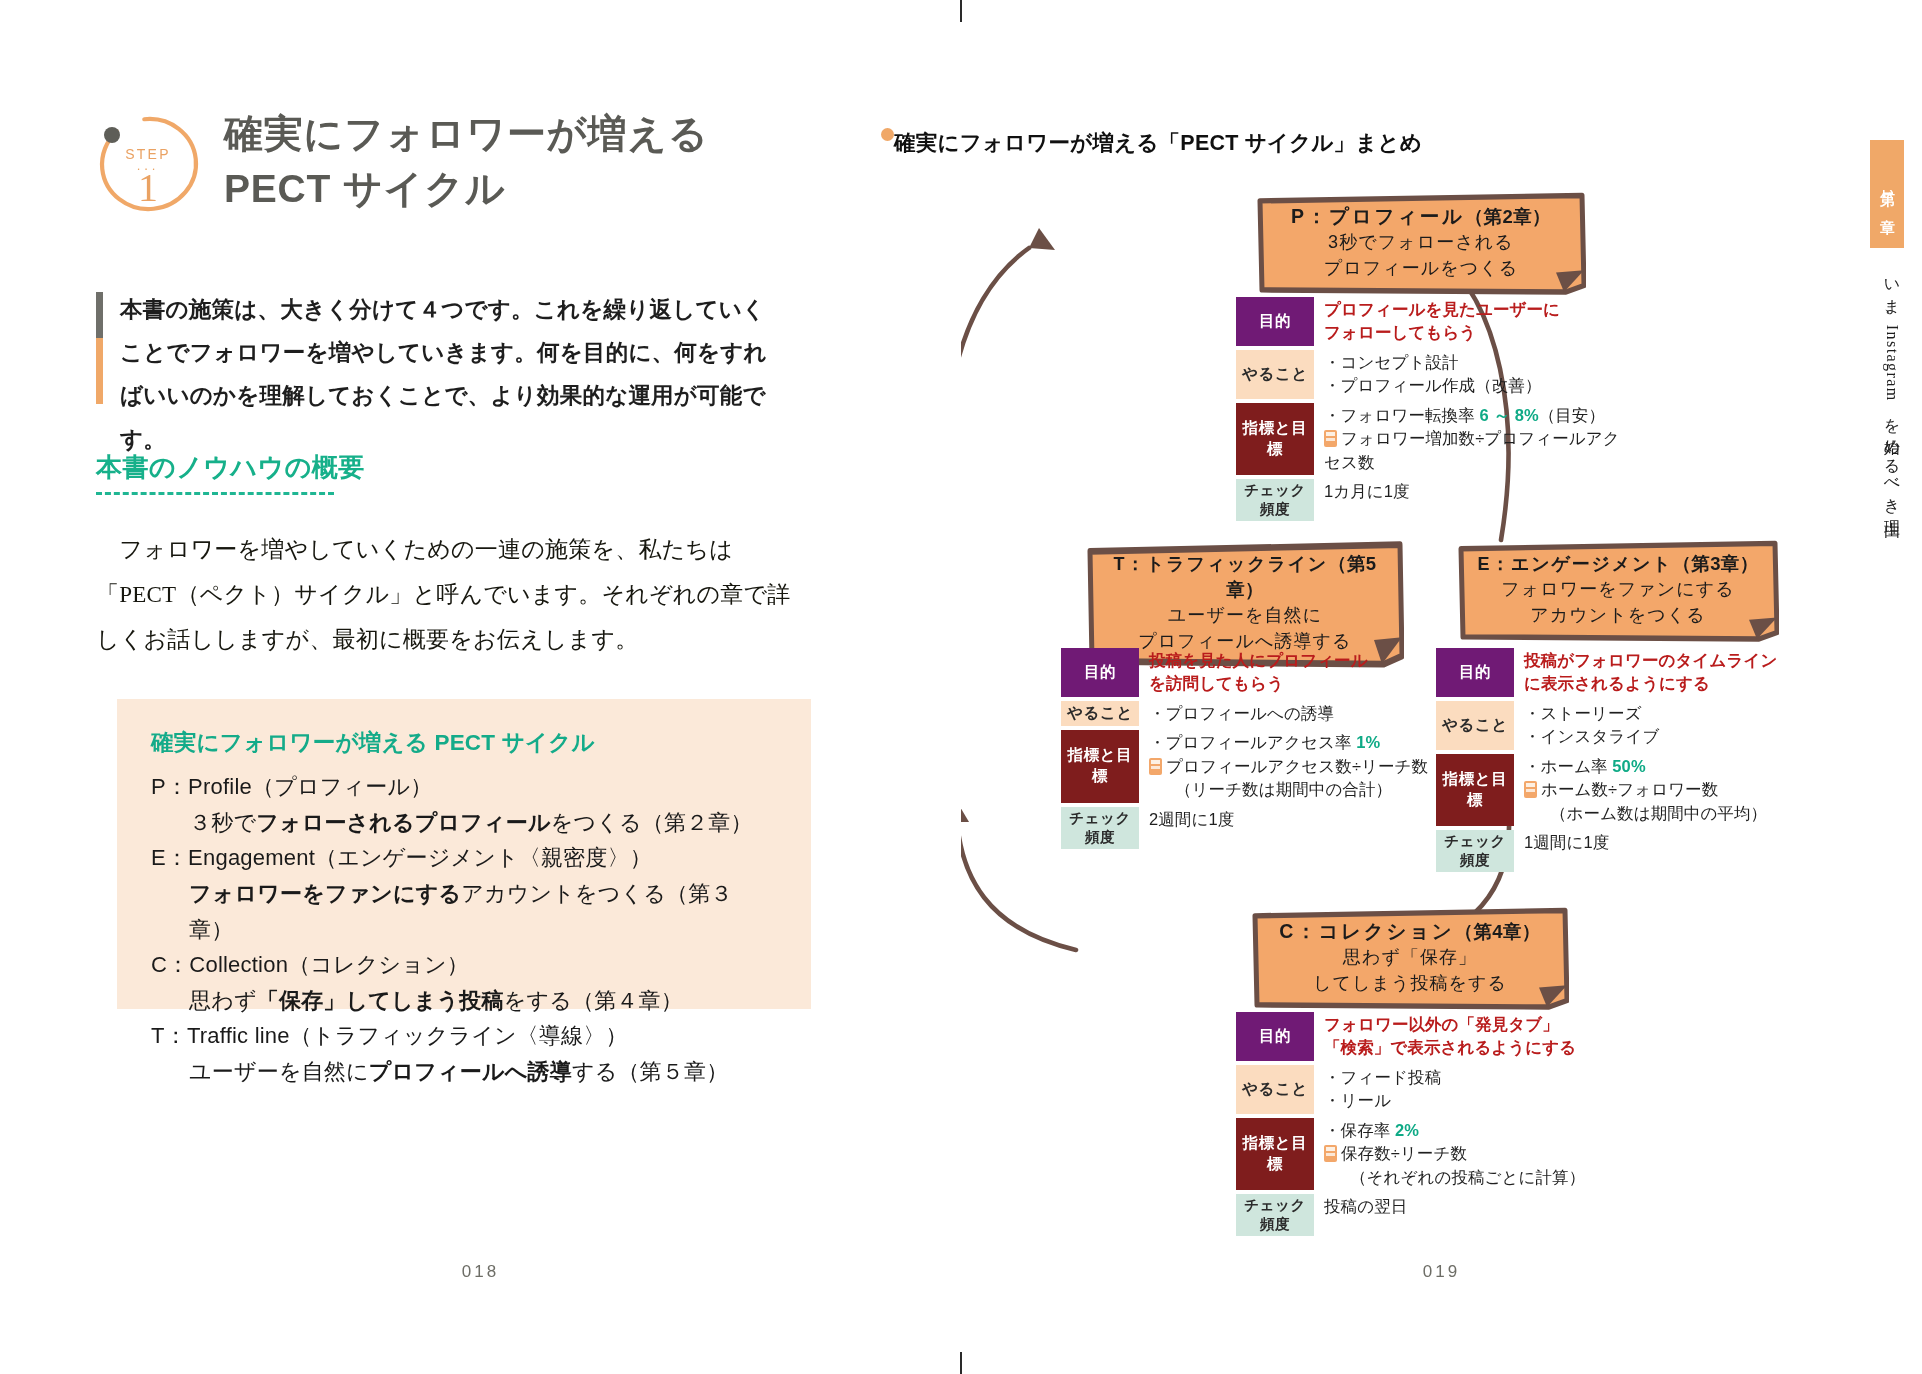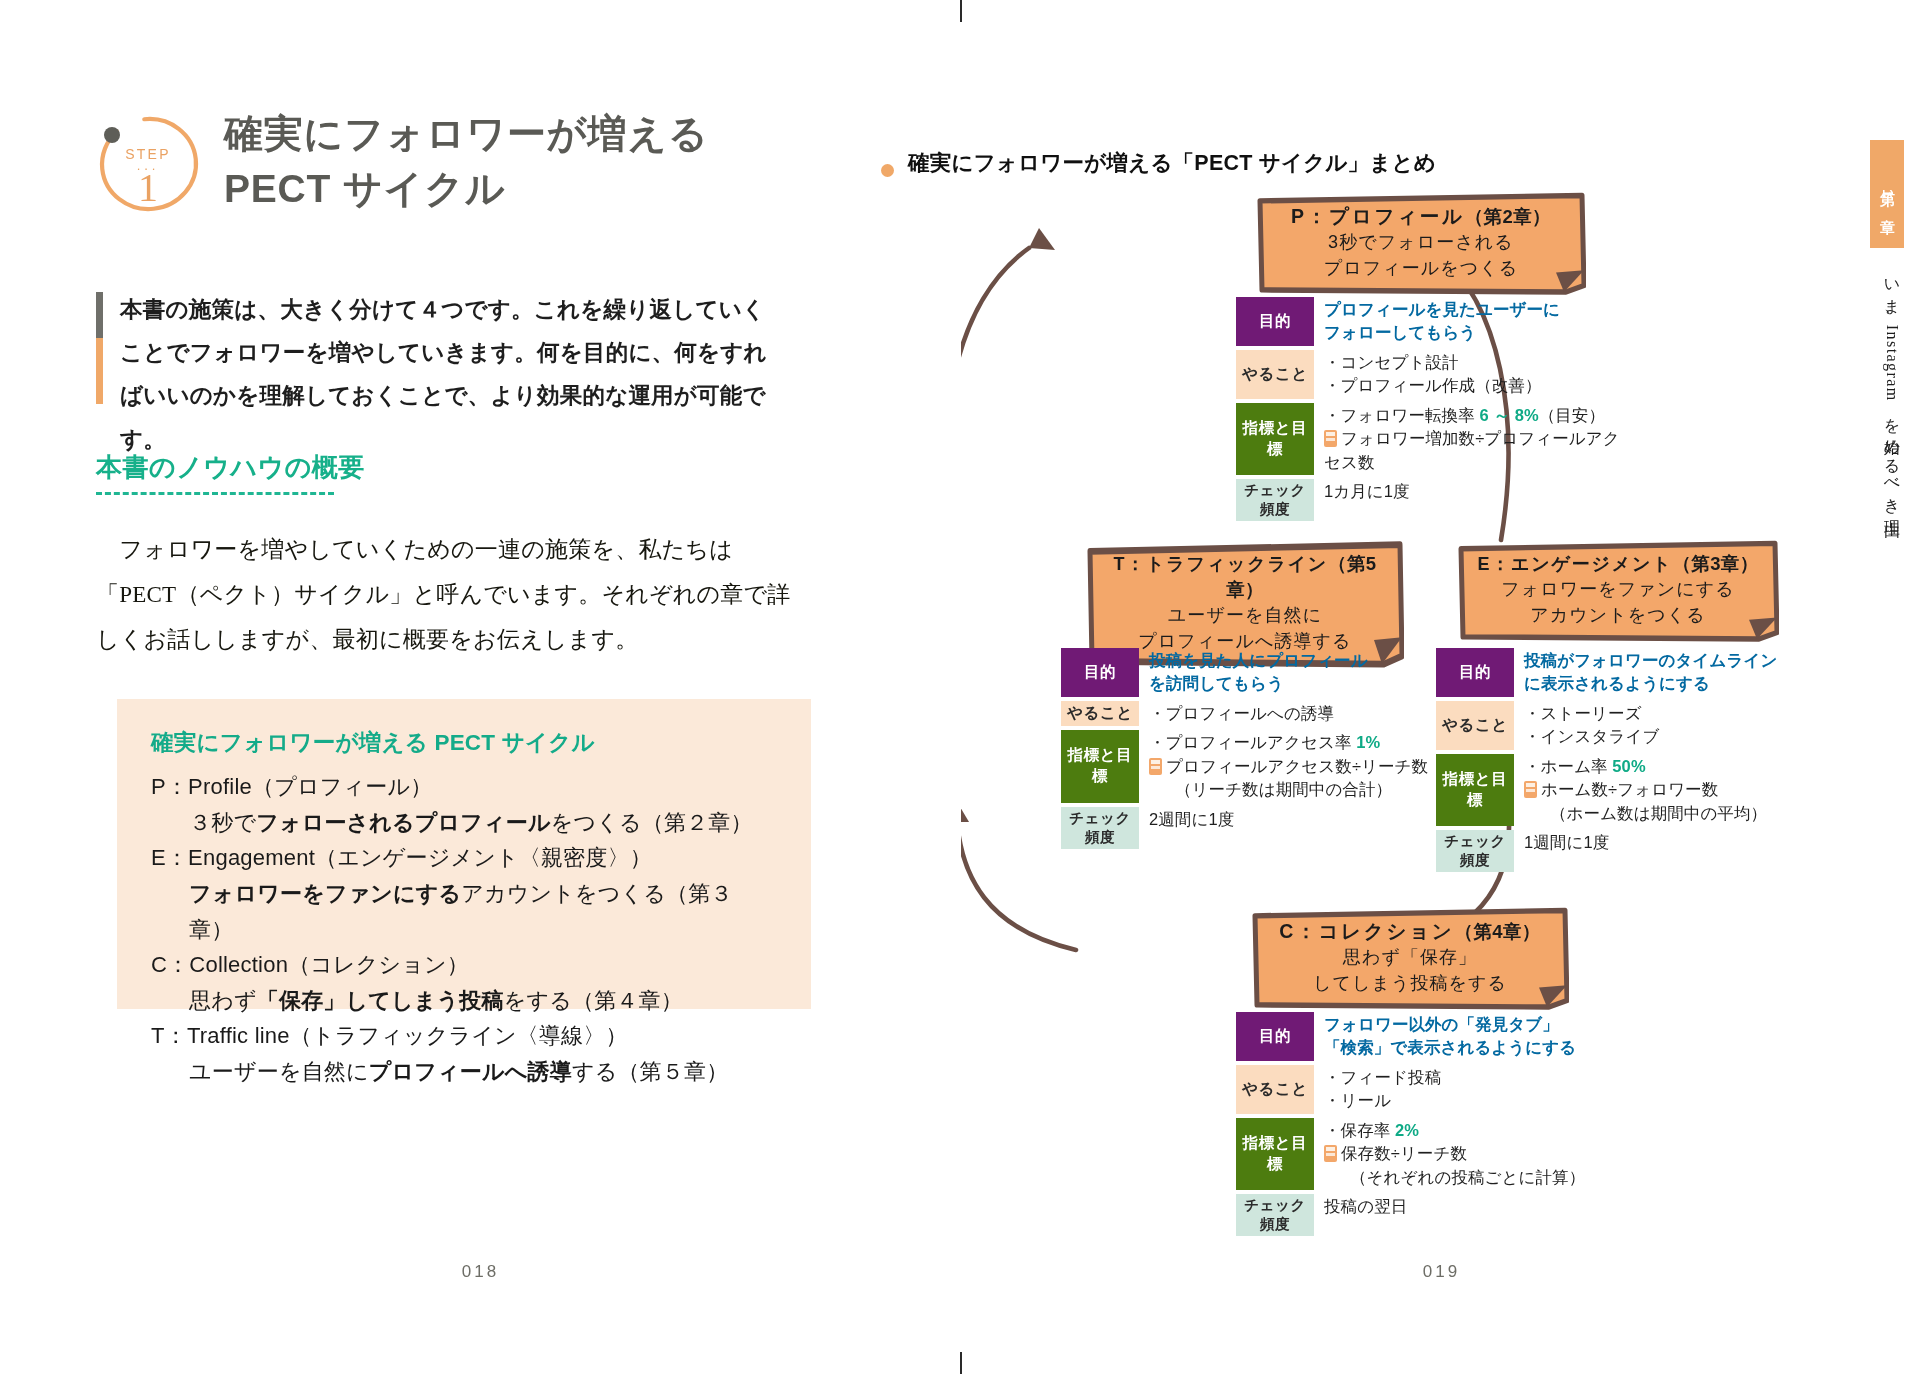--- a/index.html
+++ b/index.html
@@ -75,21 +75,21 @@
     position: absolute; left: 0; top: 1262px; width: 961px; text-align: center;
     font-size: 17px; color: #6d6d66; letter-spacing: .18em;
   }
 
   
   .page-right { position: absolute; left: 961px; top: 0; width: 961px; height: 1374px; }
 
   .fig-caption {
     position: absolute; left: -80px; top: 128px; width: 820px;
     font-size: 21.5px; font-weight: 700; color: #101010; letter-spacing: .01em;
-    display: flex; align-items: flex-end; gap: 14px; margin-top: 20px;
+    display: flex; align-items: flex-start; 
   }
   .fig-bullet { width: 13px; height: 13px; border-radius: 50%; background: #f0a868; flex: 0 0 auto; }
 
   
   .node { position: absolute; }
   .node-box { position: relative; width: 100%; }
   .node-box svg { position: absolute; left: 0; top: 0; width: 100%; height: 100%; }
   .node-text {
     position: relative; z-index: 2; text-align: center;
     padding: 13px 16px 15px 16px;
@@ -102,27 +102,27 @@
   
   .details { position: absolute; }
   .drow { display: flex; align-items: stretch; margin-bottom: 4px; }
   .dlabel {
     flex: 0 0 auto; display: flex; align-items: center; justify-content: center;
     font-size: 15.5px; font-weight: 700; letter-spacing: .04em;
     text-align: center;
   }
   .dlabel.purpose { background: #701a75; color: #ffffff; }
   .dlabel.todo    { background: #fbdcbf; color: #2b2b2b; font-weight: 700; }
-  .dlabel.kpi     { background: #4d7c0f; color: #ffffff; }
+  .dlabel.kpi     { background: #7f1d1d; color: #ffffff; }
   .dlabel.freq    { background: #cfe6dd; color: #2b2b2b; font-size: 14.5px; }
   .dbody {
     flex: 1 1 auto; padding: 1px 0 1px 10px;
     font-size: 16.5px; line-height: 1.42; color: #1f1f1f; letter-spacing: .005em;
   }
-  .dbody.teal { color: #0369a1; font-weight: 700; }
+  .dbody.teal { color: #b91c1c; font-weight: 700; }
   .dbody .val { color: #0faa86; font-weight: 700; }
   .dbody .note { display: block; padding-left: 26px; }
   .calc-icon {
     display: inline-block; width: 13px; height: 17px; vertical-align: -3px;
     margin-right: 4px; border-radius: 2px;
     background: #f3a76a;
     position: relative;
   }
   .calc-icon::before {
     content: ""; position: absolute; left: 2px; top: 2px; right: 2px; height: 4px;

